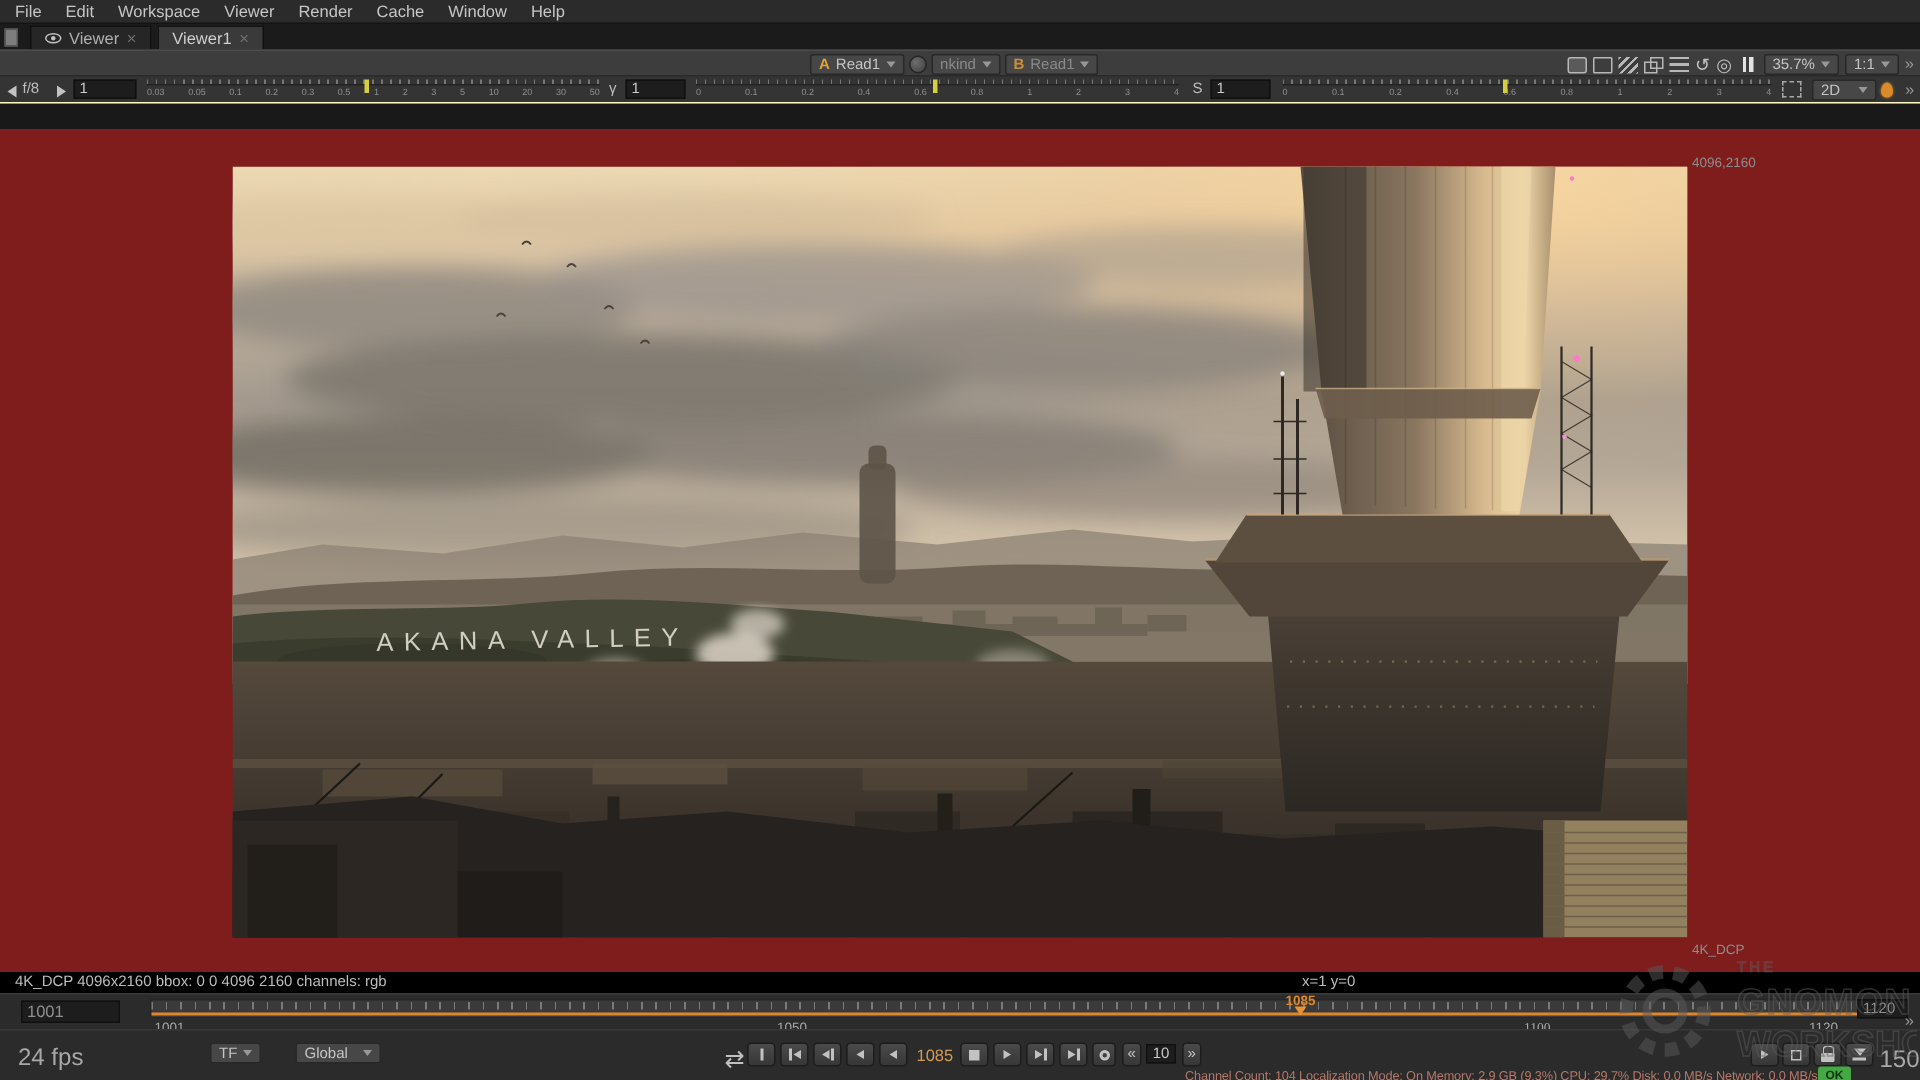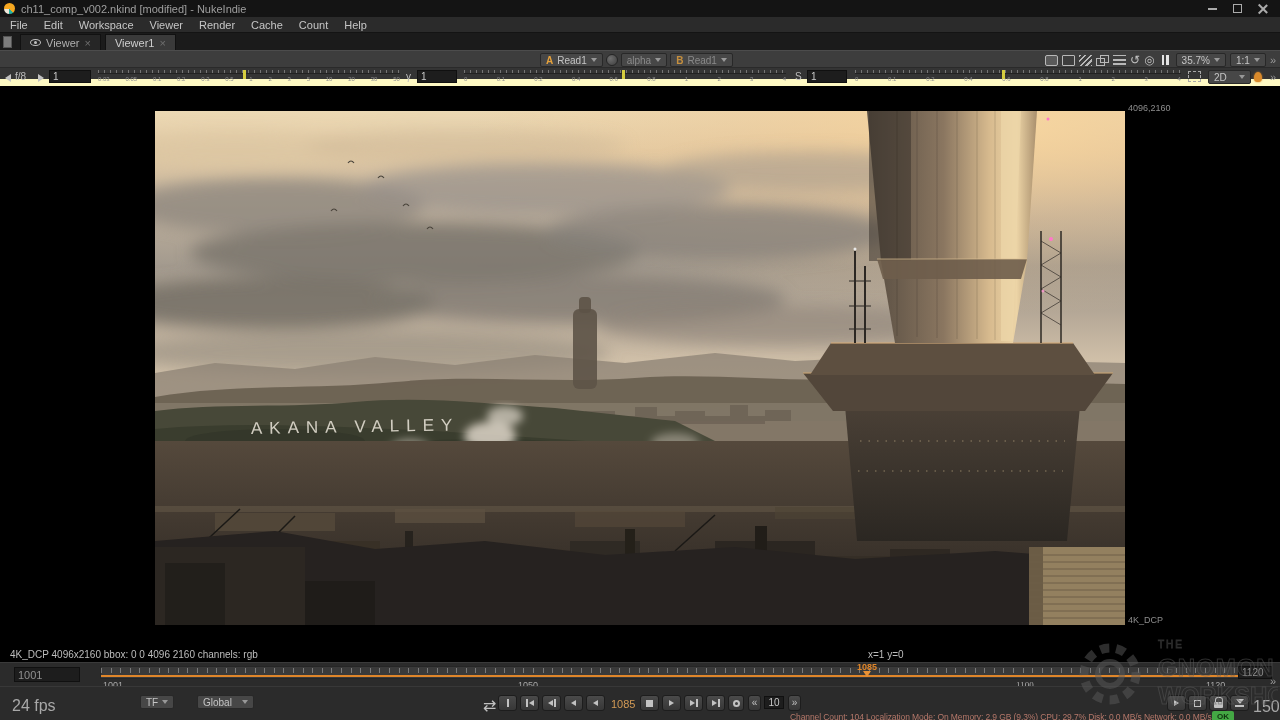--- a/index.html
+++ b/index.html
@@ -46,34 +46,34 @@
   .i-over { position:relative; }
   .i-over::before { content:''; position:absolute; left:0; top:3px; width:7px; height:6px; border:1px solid #b8b8b8; background:#3d3d3d; }
   .i-over::after  { content:''; position:absolute; left:4px; top:0; width:7px; height:6px; border:1px solid #b8b8b8; }
   .i-lines { background:repeating-linear-gradient(180deg,#b8b8b8 0 1.5px,transparent 1.5px 4.2px); }
   .glyph-ic { font-size:12px; color:#c2c2c2; line-height:11px; }
   .i-pause { display:flex; gap:2px; align-items:center; justify-content:center; }
   .i-pause i { width:2.5px; height:10px; background:#e3e3e3; }
   .chev { color:#9a9a9a; font-size:11px; }
 
   
-  .vtoolbar2 { position:relative; height:18px; background:#343434; border-bottom:7px solid #fef9c3; font-size:10px; }
+  .vtoolbar2 { position:relative; height:18px; background:#343434; border-bottom:1px solid #fef9c3; font-size:10px; }
   .tri-l { width:0; height:0; border-top:4px solid transparent; border-bottom:4px solid transparent; border-right:6px solid #c2c2c2; }
   .tri-r { width:0; height:0; border-top:4px solid transparent; border-bottom:4px solid transparent; border-left:6px solid #c2c2c2; }
   .abs { position:absolute; }
   .num-input { position:absolute; height:13px; background:#1d1d1d; border:1px solid #101010; color:#c9c9c9; font-size:10px; padding:0 3px; font-family:"Liberation Sans",sans-serif; }
   .slider { position:absolute; top:2px; height:15px; }
   .slider .ticks { height:4px; background:repeating-linear-gradient(90deg,#757575 0 1px,transparent 1px 6px); border-bottom:1px solid #222; }
   .slider .marker { position:absolute; top:0; width:3px; height:9px; background:#d6ce3f; }
   .tick-labels { display:flex; justify-content:space-between; font-size:6px; color:#8f8f8f; margin-top:2px; }
   .roi { width:13px; height:11px; border:1px dashed #a8a8a8; }
   .flame { width:8px; height:10px; background:#d98a2b; border-radius:50% 50% 45% 45%/ 60% 60% 40% 40%; box-shadow:0 0 2px #d98a2b; }
 
   
-  .viewport { position:absolute; left:0; top:86px; width:1280px; height:562px; background:#000000; }
+  .viewport { position:absolute; left:0; top:86px; width:1280px; height:562px; background:#7f1d1d; }
   .render { position:absolute; left:155px; top:25px; width:970px; height:514px; }
   .vp-label { position:absolute; font-size:9px; color:#8d8d8d; }
 
   
   .vstatus { position:absolute; left:0; top:648px; width:1280px; height:14px; background:#000; font-size:10px; color:#bdbdbd; }
   .vstatus span { position:absolute; top:1px; white-space:nowrap; }
 
   
   .timeline { position:absolute; left:0; top:662px; width:1280px; height:24px; background:#2b2b2b; border-top:1px solid #3a3a3a; }
   .range-input { top:4px; width:66px; height:15px; color:#8f8f8f; font-size:11px; }
@@ -105,38 +105,29 @@
   .ok-badge { position:absolute; top:24px; font-size:8px; font-weight:bold; color:#10330f; padding:1px 5px; border-radius:2px; }
 
   
   .watermark { position:absolute; right:2px; bottom:0; opacity:.5; pointer-events:none; z-index:5; }
 </style>
 </head>
 <body>
 
 <div id="app">
 
-  <div class="titlebar">
-    <div class="logo"></div>
-    <span>ch11_comp_v002.nkind [modified] - NukeIndie</span>
-    <div class="win-controls">
-      <span class="wmin"></span>
-      <span class="wmax"></span>
-      <span class="wclose"></span>
-    </div>
-  </div>
 
   <div class="menubar">
     <span>File</span>
     <span>Edit</span>
     <span>Workspace</span>
     <span>Viewer</span>
     <span>Render</span>
     <span>Cache</span>
-    <span>Count</span>
+    <span>Window</span>
     <span>Help</span>
   </div>
 
   <div class="tabbar">
     <div class="pane-icon"></div>
     <div class="tab">
       <span class="eye"></span>
       <span>Viewer</span>
       <span class="close">×</span>
     </div>
@@ -148,21 +139,21 @@
 
   <div class="vtoolbar">
     <div class="grp" style="left:540px;">
       <div class="dd">
           <span class="ab">A</span>
           <span>Read1</span>
           <span class="car"></span>
         </div>
       <div class="wipe-dot"></div>
       <div class="dd">
-          <span class="dim">alpha</span>
+          <span class="dim">nkind</span>
           <span class="car"></span>
         </div>
       <div class="dd">
           <span class="ab" style="opacity:.8">B</span>
           <span class="dim">Read1</span>
           <span class="car"></span>
         </div>
     </div>
     <div class="grp" style="right:4px;gap:4px;">
       <span class="ic i-mon"></span>
@@ -253,21 +244,21 @@
     <div class="dd abs" style="left:1208px;top:2px;">
         <span>2D</span>
         <span class="car" style="margin-left:8px;"></span>
       </div>
     <span class="abs flame" style="left:1254px;top:4px;"></span>
     <span class="abs chev" style="left:1270px;top:3px;">»</span>
   </div>
 
   <div class="viewport">
     <span class="vp-label" style="left:1128px;top:17px;">4096,2160</span>
-    <span class="vp-label" style="left:1128px;top:529px;">4K_DCP</span>
+    <span class="vp-label" style="left:1128px;top:542px;">4K_DCP</span>
 
     <svg class="render" viewBox="0 0 970 514" width="970" height="514" preserveAspectRatio="none">
       <defs>
         <linearGradient id="sky" x1="0" y1="0" x2="0" y2="1">
           <stop offset="0" stop-color="#ecd9b4"></stop>
             <stop offset=".12" stop-color="#e2caa5"></stop>
           <stop offset=".28" stop-color="#c0b19d"></stop>
             <stop offset=".45" stop-color="#a39a8e"></stop>
           <stop offset=".58" stop-color="#b4a796"></stop>
             <stop offset=".72" stop-color="#cfbfa8"></stop>

